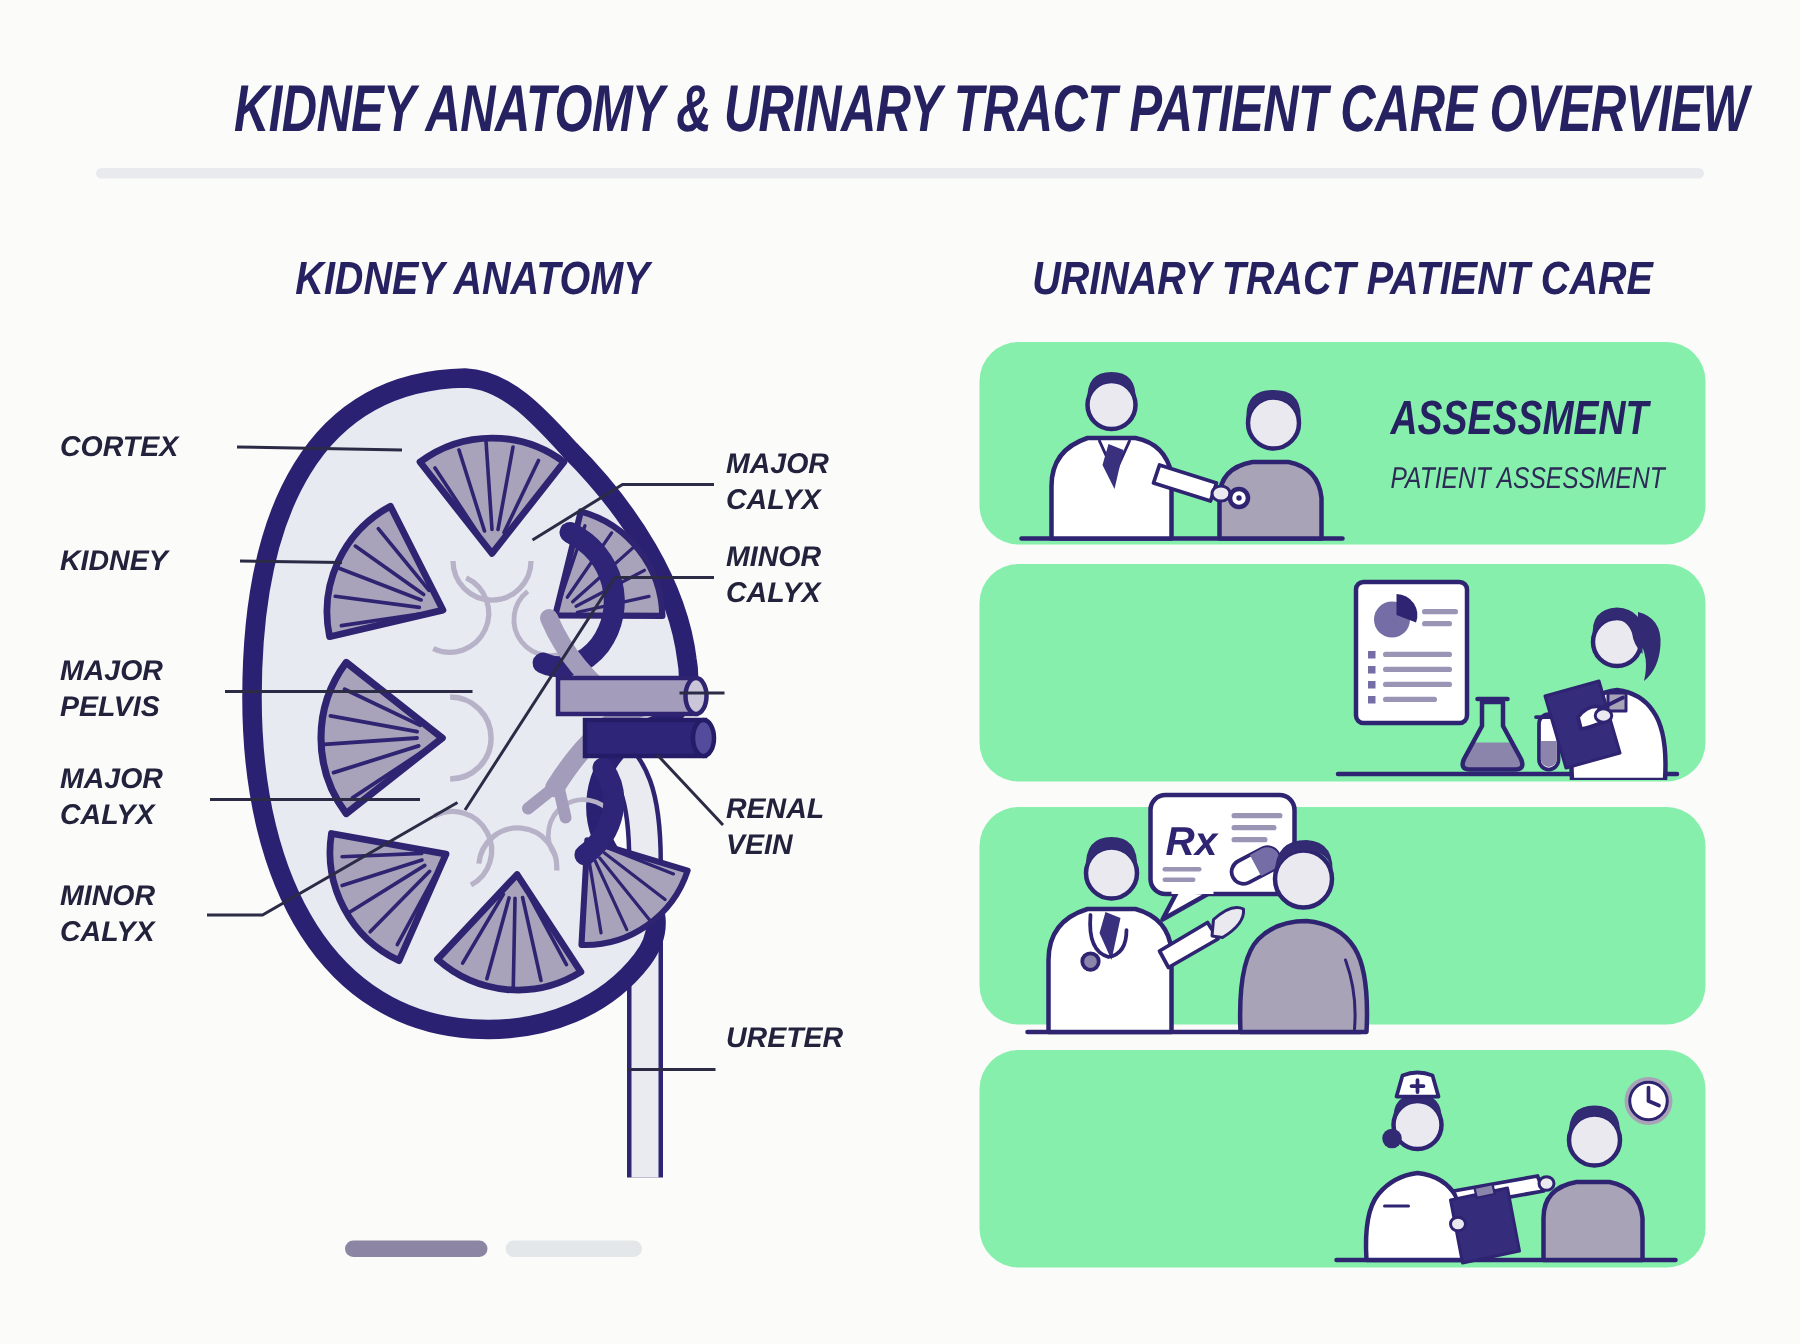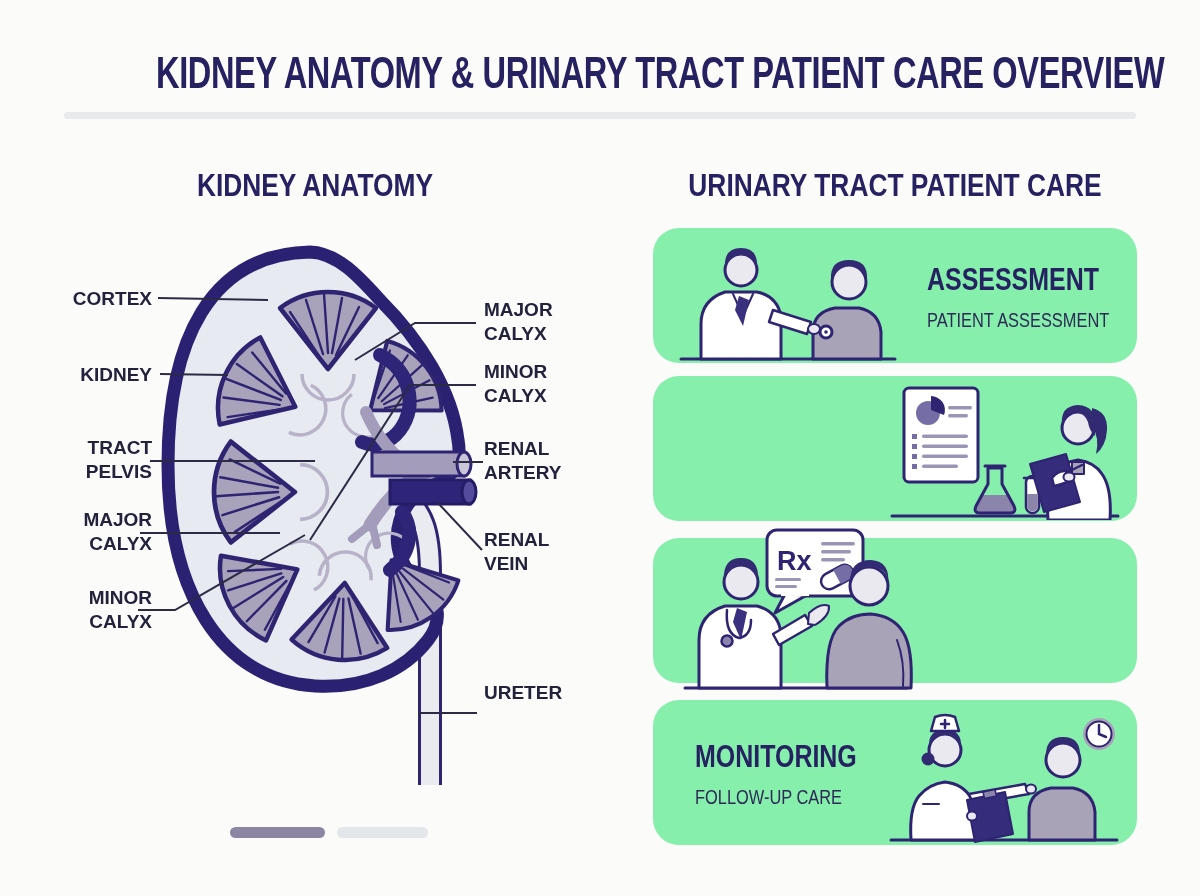--- a/index.html
+++ b/index.html
@@ -1,18 +1,18 @@
 <!DOCTYPE html>
 <html><head>
 <meta charset="utf-8">
 <style>
   * { margin:0; padding:0; box-sizing:border-box; }
   html,body { width:1200px; height:896px; }
   body { font-family:"Liberation Sans", sans-serif; background:#fbfbf9; }
-  #stage { position:relative; width:1200px; height:896px; overflow:hidden; background:#fbfbf9; }
+  #stage { position:relative; width:1200px; height:896px; overflow:hidden; background:#fbfbf9;font-style:italic; }
 
   
   .main-title {
     position:absolute; top:48px; left:0; width:100%;
     text-align:center; font-size:44px; font-weight:700; color:#262262;
     letter-spacing:-0.5px; transform:scaleX(0.74); transform-origin:center;
     white-space:nowrap;
   }
   .divider {
     position:absolute; top:112px; left:64px; width:1072px; height:7px;
@@ -25,21 +25,21 @@
   }
   #anatomy-heading { left:100px; width:430px; }
   #care-heading    { left:650px; width:490px; }
 
   
   #kidney-svg { position:absolute; left:60px; top:240px; }
   .anat-label {
     position:absolute; font-size:19px; font-weight:600; color:#22223c;
     line-height:1.28; letter-spacing:0;
   }
-  .lbl-left  { left:40px; width:112px; text-align:right; }
+  .lbl-left  { left:40px; width:112px; }
   .lbl-right { left:484px; width:92px; text-align:left; }
 
   
   .pill { position:absolute; height:11px; border-radius:6px; top:827px; }
   #pill-filled { left:230px; width:95px; background:#8c85a3; }
   #pill-empty  { left:337px; width:91px; background:#e4e7ea; }
 
   
   .card {
     position:absolute; left:653px; width:484px;
@@ -148,27 +148,26 @@
       <path d="M295,120 L355,83 L416,83"></path>
       <path d="M250,300 L350,145 L416,145"></path>
       <path d="M393,222 L423,222"></path>
       <path d="M378,263 L422,310"></path>
       <path d="M358,473 L417,473"></path>
     </g>
   </svg>
 
   <div class="anat-label lbl-left" style="top:287px">CORTEX</div>
   <div class="anat-label lbl-left" style="top:363px">KIDNEY</div>
-  <div class="anat-label lbl-left" style="top:436px">TRACT PELVIS</div>
+  <div class="anat-label lbl-left" style="top:436px">MAJOR PELVIS</div>
   <div class="anat-label lbl-left" style="top:508px">MAJOR CALYX</div>
   <div class="anat-label lbl-left" style="top:586px">MINOR CALYX</div>
 
   <div class="anat-label lbl-right" style="top:298px">MAJOR CALYX</div>
   <div class="anat-label lbl-right" style="top:360px">MINOR CALYX</div>
-  <div class="anat-label lbl-right" style="top:437px">RENAL ARTERY</div>
   <div class="anat-label lbl-right" style="top:528px">RENAL VEIN</div>
   <div class="anat-label lbl-right" style="top:681px">URETER</div>
 
   <div class="pill" id="pill-filled"></div>
   <div class="pill" id="pill-empty"></div>
 
   <div class="card" id="card-0">
     <svg class="illus" id="illus-0" width="230" height="130" viewBox="0 0 230 130">
       <g stroke-linejoin="round" stroke-linecap="round">
         <path d="M8,127 H222" stroke="#2e2472" stroke-width="3" fill="none"></path>
@@ -322,19 +321,15 @@
           <path d="M86,90 L142,80 L146,90 L90,100 Z" fill="#ffffff" stroke="#2e2472" stroke-width="2.5"></path>
           <ellipse cx="148" cy="85" rx="5" ry="4.5" fill="#e9e9ef" stroke="#2e2472" stroke-width="2"></ellipse>
           <g>
             <path d="M84,96 L122,88 L130,130 L92,138 Z" fill="#352c7c" stroke="#2e2472" stroke-width="2"></path>
             <path d="M100,88 L112,85.5 L113.5,92 L101.5,94.5 Z" fill="#8b84ab" stroke="#2e2472" stroke-width="1.5"></path>
           </g>
           <ellipse cx="89" cy="112" rx="5" ry="4.5" fill="#e9e9ef" stroke="#2e2472" stroke-width="2"></ellipse>
         </g>
       </g>
     </svg>
-    <div class="card-text text-left">
-      <div class="card-title">MONITORING</div>
-      <div class="card-subtitle">FOLLOW-UP CARE</div>
-    </div>
   </div>
 
 </div>
 
 </body></html>

